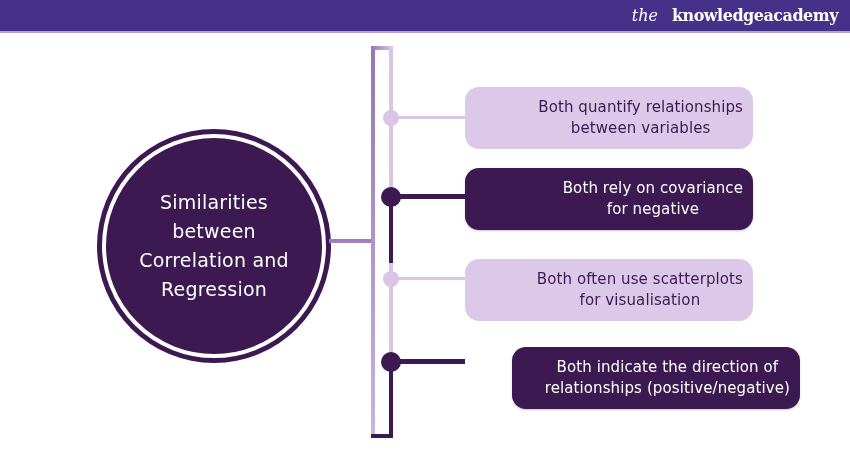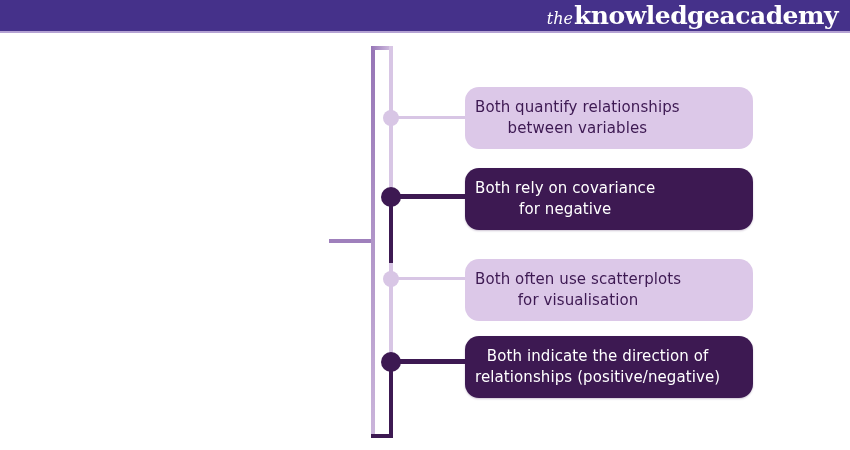--- a/index.html
+++ b/index.html
@@ -8,22 +8,22 @@
     font-family:"DejaVu Sans","Liberation Sans",sans-serif;
   }
   
   .header{
     position:absolute;left:0;top:0;width:850px;height:33px;
     background:#45318A;border-bottom:2px solid #B4A2D3;
     display:flex;align-items:center;justify-content:flex-end;
     padding-right:12px;box-sizing:border-box;
   }
   .logo{color:#ffffff;white-space:nowrap;display:flex;align-items:baseline;}
-  .logo .the{font-family:"DejaVu Serif","Liberation Serif",serif;font-style:italic;font-size:16px;font-weight:400;margin-right:1px;text-align:center;}
-  .logo .rest{font-family:"DejaVu Serif","Liberation Serif",serif;font-weight:700;font-size:25px;letter-spacing:-0.5px;}
+  .logo .the{font-family:"DejaVu Serif","Liberation Serif",serif;font-style:italic;font-size:16px;font-weight:400;margin-right:14px;text-align:center;}
+  .logo .rest{font-family:"DejaVu Serif","Liberation Serif",serif;font-weight:700;font-size:16px;letter-spacing:-0.5px;}
   
   .hub-outer{
     position:absolute;left:97px;top:129px;width:234px;height:234px;border-radius:50%;
     background:#3D1952;display:flex;align-items:center;justify-content:center;
   }
   .hub-inner{
     width:216px;height:216px;border-radius:50%;background:#3D1952;border:4px solid #ffffff;
     display:flex;align-items:center;justify-content:center;box-sizing:content-box;
   }
   .hub-title{
@@ -55,43 +55,51 @@
   .branch{position:absolute;left:395px;width:70px;}
   .branch.light{height:3px;background:#D8C6E5;}
   .branch.dark{height:5px;background:#3D1952;}
   .branch1{top:116px;}
   .branch2{top:194px;}
   .branch3{top:277px;}
   .branch4{top:359px;}
   
   .sim-box{
     position:absolute;left:465px;width:288px;height:62px;border-radius:14px;
-    display:flex;align-items:center;justify-content:flex-start;text-align:center;
+    display:flex;align-items:center;justify-content:flex-end;text-align:center;
     font-size:15px;line-height:21px;font-weight:500;letter-spacing:0.1px;
     white-space:pre-line;box-sizing:border-box;padding:4px 10px;
   }
   .sim-box.light{background:#DCC8E8;color:#3D1952;}
   .sim-box.dark{background:#3D1952;color:#ffffff;box-shadow:0 1px 2px rgba(61,25,82,0.25);}
   .box1{top:87px;}
   .box2{top:168px;}
   .box3{top:259px;}
-  .box4{top:336px;}
+  .box4{top:347px;margin-left:47px;}
 </style>
 </head>
 <body>
 
 <div id="canvas">
 
   <div class="header">
     <div class="logo">
       <span class="the">the</span>
       <span class="rest">knowledgeacademy</span>
     </div>
   </div>
 
+  <div class="hub-outer">
+    <div class="hub-inner">
+      <div class="hub-title">Similarities
+between
+Correlation and
+Regression</div>
+    </div>
+  </div>
 
   <div class="connector"></div>
 
   <div class="spine-left"></div>
   <div class="spine-top-cap"></div>
   <div class="seg seg1"></div>
   <div class="seg seg2"></div>
   <div class="seg seg3"></div>
   <div class="seg seg4"></div>
   <div class="spine-bottom-cap"></div>

